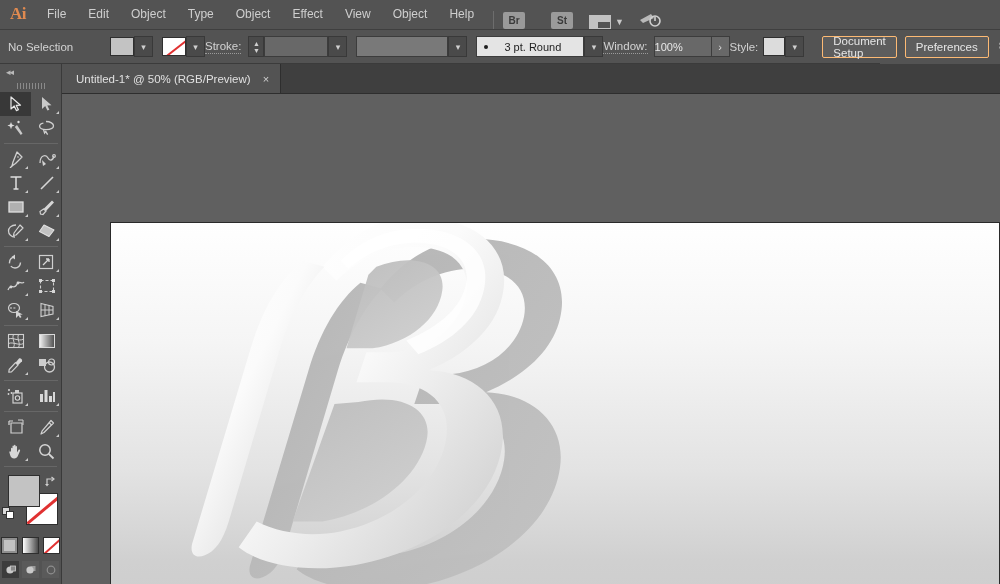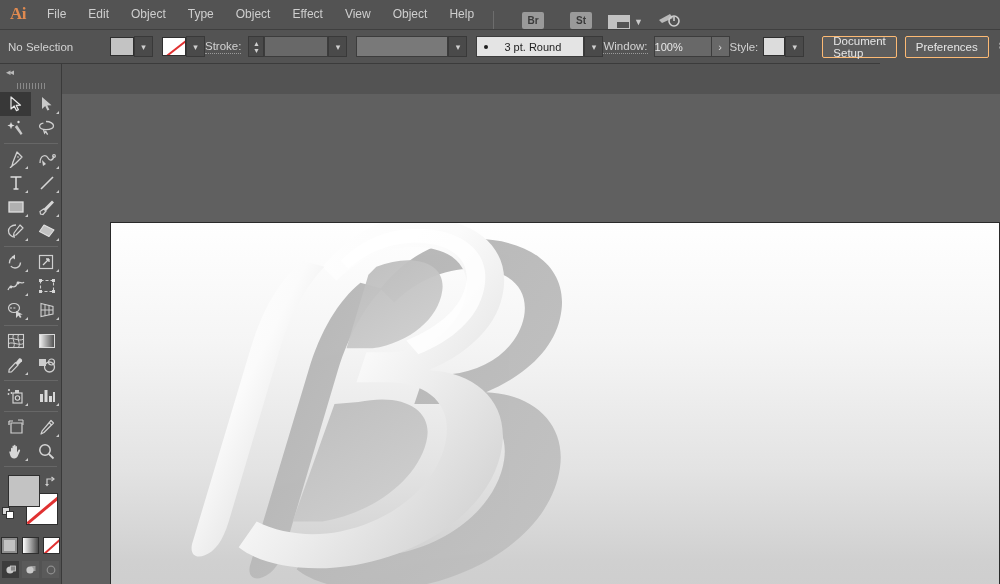--- a/index.html
+++ b/index.html
@@ -24,21 +24,21 @@
     letter-spacing:-0.5px;
   }
   .menu-item{
     padding:0 11px; height:30px; line-height:30px; font-size:12px; color:#cfcfcf;
     cursor:default; white-space:nowrap;
   }
   .menu-sep{ width:1px; height:18px; background:#6d6d6d; margin:0 8px; }
   .mini-btn{
     width:22px; height:17px; background:#9a9a9a; color:#3a3a3a;
     font-size:10px; font-weight:bold; display:flex; align-items:center; justify-content:center;
-    border-radius:2px; margin-left:20px; cursor:default;
+    border-radius:2px; margin-left:1px; cursor:default;
   }
   .arrange-ico{ margin-left:16px; display:flex; align-items:center; gap:4px; cursor:default; }
   .arr-box{ width:22px; height:14px; border:1px solid #c2c2c2; display:flex; }
   .arr-box i{ display:block; background:#c2c2c2; }
   .arr-l{ width:8px; height:100%; }
   .arr-r{ width:13px; height:100%; background:transparent !important; position:relative; }
   .arr-r:after{ content:""; position:absolute; left:0; top:0; right:0; height:6px; background:#c2c2c2; }
   .chev{ font-size:9px; color:#c9c9c9; }
   .ws-ico{ margin-left:14px; cursor:default; display:flex; align-items:center; }
 
@@ -298,20 +298,26 @@
     <div style="display:flex;align-items:center;margin-left:10px">
       <svg width="20" height="16" viewBox="0 0 20 16">
         <rect x="1" y="3" width="7" height="7" fill="none" stroke="#cacaca" stroke-width="1.2" stroke-dasharray="2 1.6"></rect>
         <rect x="10" y="1" width="6" height="6" fill="none" stroke="#cacaca" stroke-width="1.2"></rect>
         <path d="M9 7 L9 15 L12 12 L14 15.5 L15.5 14.5 L13.6 11.3 L17 11 Z" fill="#d4d4d4"></path>
       </svg>
 
     </div>
   </div>
 
+  <div class="tabbar">
+    <div class="doctab">
+      <span>Untitled-1* @ 50% (RGB/Preview)</span>
+      <span class="tab-close">×</span>
+    </div>
+  </div>
 
   <div class="toolpanel">
 
     <div class="tp-collapse">◂◂</div>
     <div class="tp-grip">
         <i></i>
       </div>
 
     <div class="tools">
 

